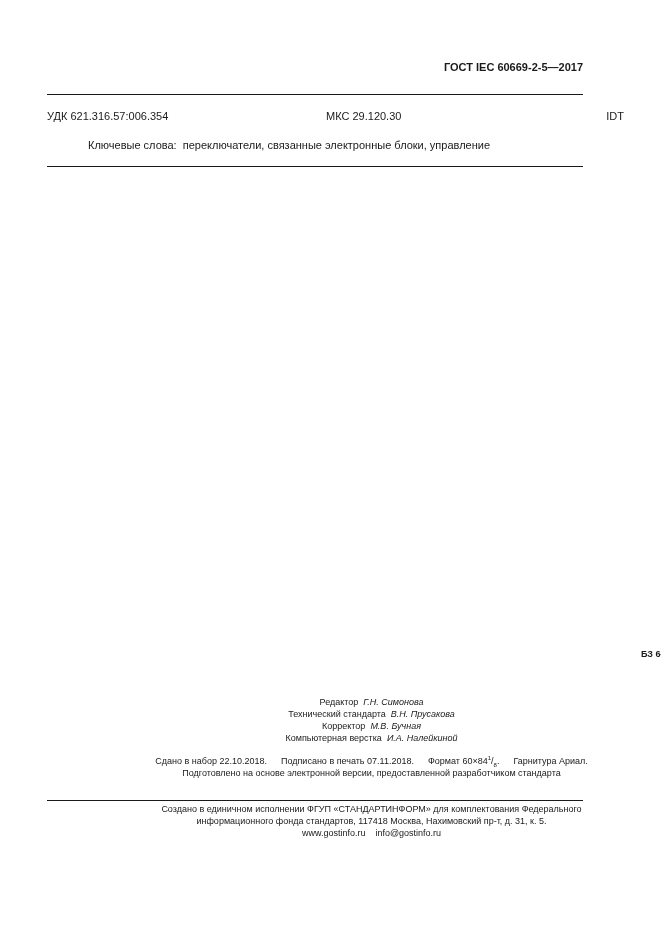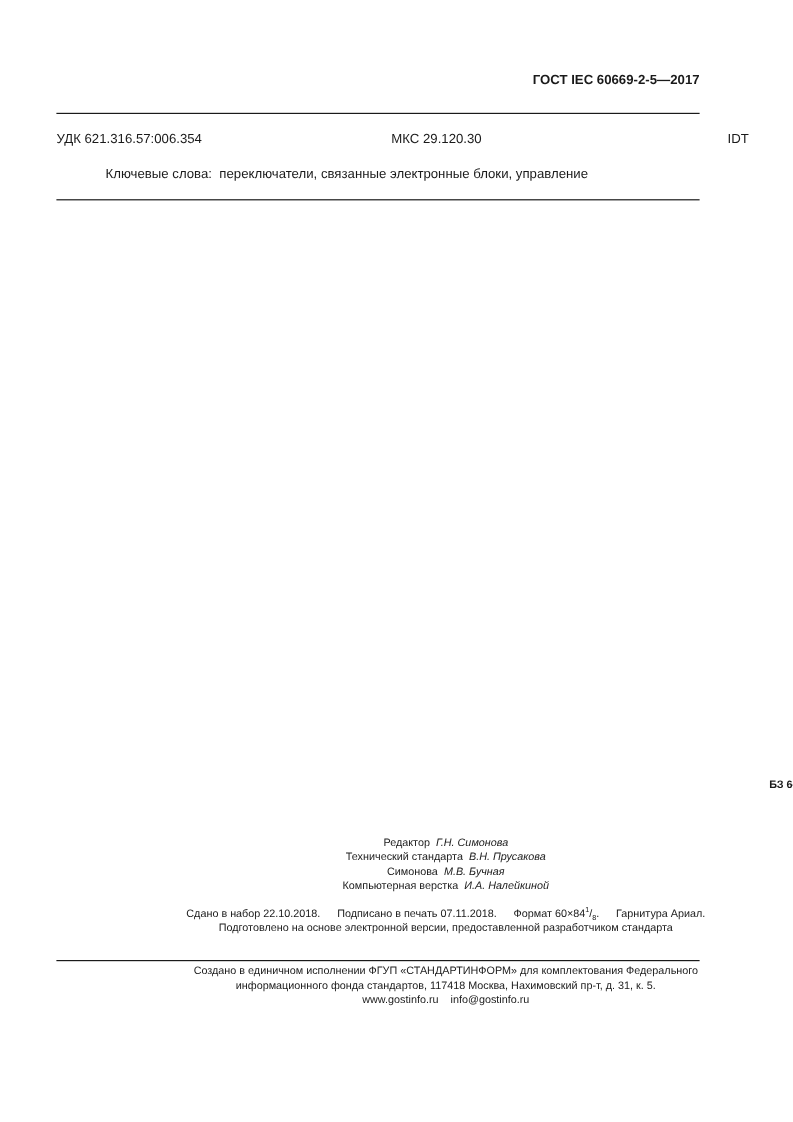--- a/index.html
+++ b/index.html
@@ -102,21 +102,21 @@
   <span>Ключевые слова:</span>&nbsp; <span>переключатели, связанные электронные блоки, управление</span>
 </div>
 
 <div class="rule" style="top:166px;"></div>
 
 <div class="abs bz">БЗ 6—2017/28</div>
 
 <div class="abs credits">
   <div><span>Редактор</span>&nbsp; <span class="name">Г.Н. Симонова</span></div>
   <div><span>Технический стандарта</span>&nbsp; <span class="name">В.Н. Прусакова</span></div>
-  <div><span>Симонова</span>&nbsp; <span class="name">М.В. Бучная</span></div>
+  <div><span>Корректор</span>&nbsp; <span class="name">М.В. Бучная</span></div>
   <div><span>Компьютерная верстка</span>&nbsp; <span class="name">И.А. Налейкиной</span></div>
 </div>
 
 <div class="abs print-info">
   <div>
     <span>Сдано в набор 22.10.2018.</span><span class="gap"></span><span>Подписано в печать 07.11.2018.</span><span class="gap"></span><span><span>Формат 60×84</span><sup>1</sup>/<sub>8</sub><span>.</span></span><span class="gap"></span><span>Гарнитура Ариал.</span>
   </div>
   <div>Подготовлено на основе электронной версии, предоставленной разработчиком стандарта</div>
 </div>
 

